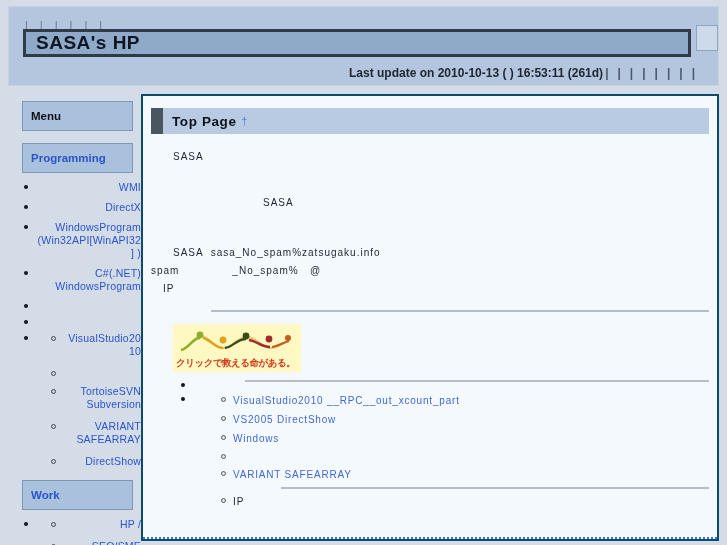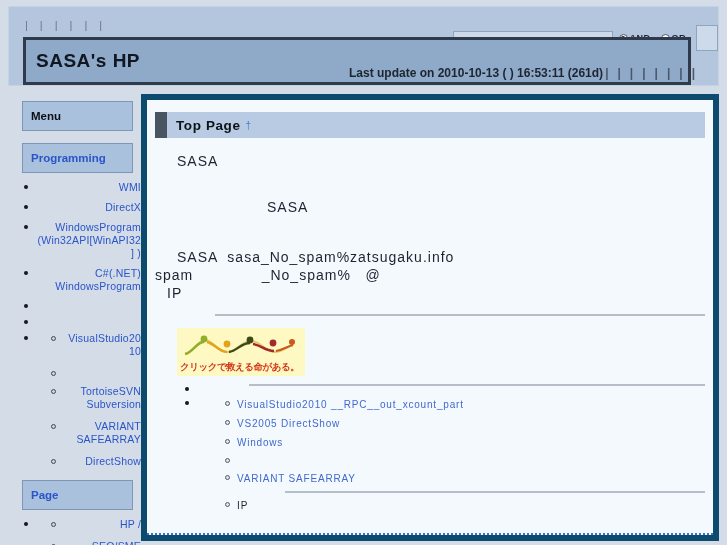--- a/index.html
+++ b/index.html
@@ -100,23 +100,23 @@
     margin-left: 10px;
     background: #ccdaea;
     border: 1px solid #8fa4bd;
     box-sizing: border-box;
     cursor: pointer;
   }
 
   .titlebar {
     position: absolute;
     left: 14px;
-    top: 30px;
+    top: 22px;
     right: 27px;
-    height: 48px;
+    height: 28px;
     background: #8fa9c8;
     border: 3px solid #2f3a4a;
     box-sizing: border-box;
     display: flex;
     align-items: center;
   }
   .sitetitle {
     font-size: 19px;
     font-weight: bold;
     color: #101722;
@@ -215,21 +215,21 @@
     text-decoration: none;
     font-size: 10.5px;
     word-break: break-word;
     letter-spacing: 0.2px;
   }
 
   
   .content {
     flex: 1;
     background: #f4f9fd;
-    border: 6px solid #0c4a6e;
+    border: 2px solid #0c4a6e;
     box-sizing: border-box;
     height: 447px;
     padding: 8px 8px 0 8px;
     overflow: hidden;
     position: relative;
   }
   h2.pagehead {
     margin: 4px 0 0 0;
     height: 26px;
     background: #b8cbe2;
@@ -246,21 +246,21 @@
   h2.pagehead .anchor {
     color: #4a7fd4;
     font-size: 10px;
     font-weight: normal;
     margin-left: 5px;
     text-decoration: none;
   }
 
   .para {
     margin: 0;
-    font-size: 14px;
+    font-size: 10px;
     color: #1c2430;
     letter-spacing: 1px;
     line-height: 18px;
     white-space: pre;
   }
   .p-sasa { padding: 14px 0 0 22px; }
   .p-sasa2 { padding: 28px 0 0 112px; }
   .p-mail { padding: 32px 0 0 22px; }
   .p-spam { padding: 0 0 0 0; }
   .p-ip { padding: 0 0 0 12px; }
@@ -414,21 +414,21 @@
           <li><a class="sidelink">VisualStudio2010</a></li>
           <li><a class="sidelink"></a></li>
           <li><a class="sidelink">TortoiseSVN  Subversion</a></li>
           <li><a class="sidelink">VARIANT SAFEARRAY</a></li>
           <li><a class="sidelink">DirectShow</a></li>
         </ul>
       </li>
     </ul>
 
     <div class="menubox link">
-      <a>Page</a>
+      <a>Work</a>
     </div>
 
     <ul class="side-l1">
       <li>
         <a class="sidelink"></a>
         <ul class="side-l2">
           <li><a class="sidelink">HP  /</a></li>
           <li><a class="sidelink">SEO/SME</a></li>
         </ul>
       </li>

